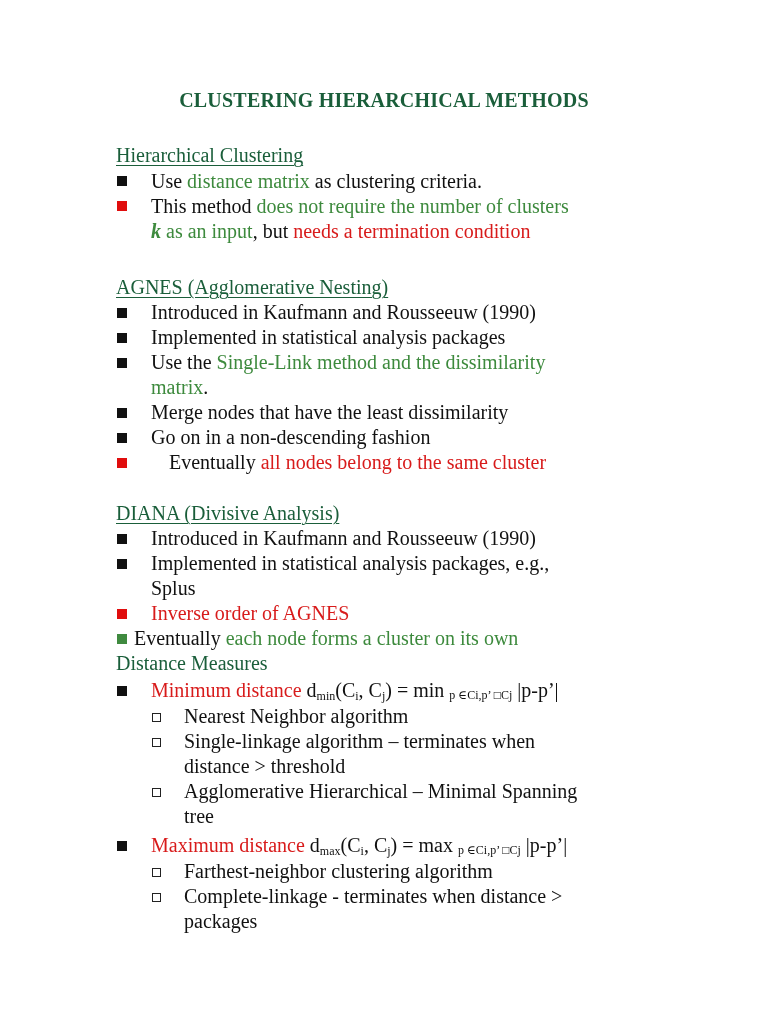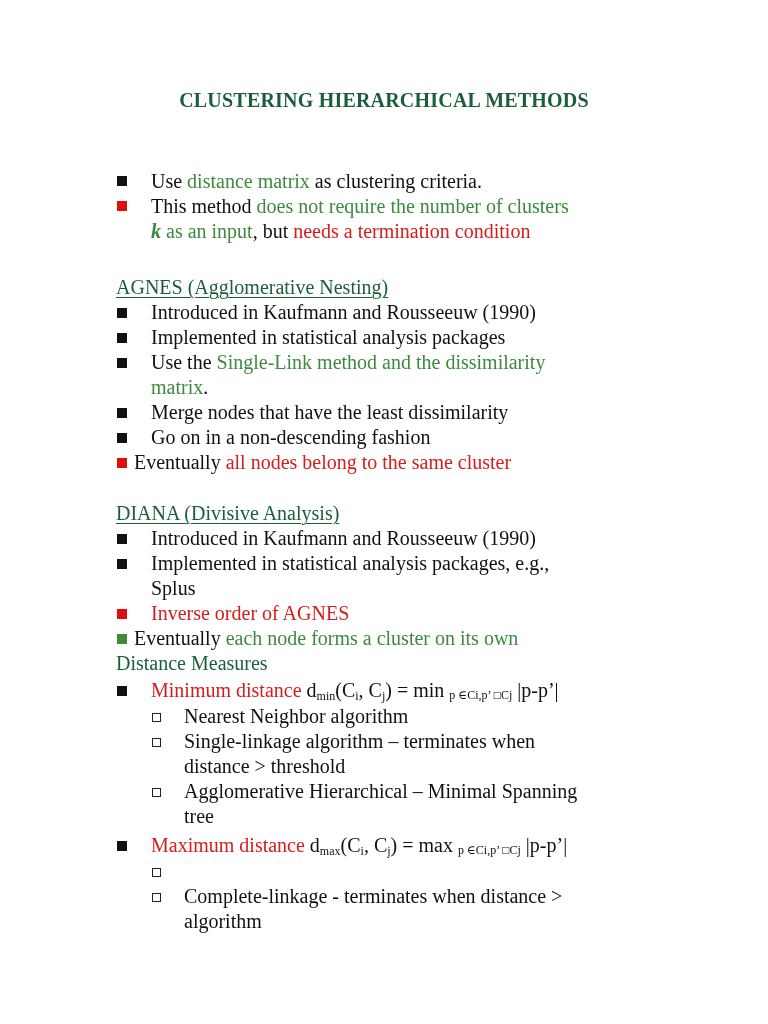--- a/index.html
+++ b/index.html
@@ -38,20 +38,21 @@
     sub.small { font-size: 12px; vertical-align: -3px; }
     .tiny { font-size: 12px; vertical-align: -2px; }
   </style>
 </head>
 <body>
 
 <div class="page">
 
   <div class="title">CLUSTERING HIERARCHICAL METHODS</div>
 
+  <div class="heading" style="top:144px;">Hierarchical Clustering</div>
 
   <div class="bullet black" style="top:176px;"></div>
   <div class="text" style="left:151px; top:169px;">
     <span class="k">Use </span><span class="g">distance matrix</span><span class="k"> as clustering criteria.</span>
   </div>
 
   <div class="bullet red" style="top:201px;"></div>
   <div class="text" style="left:151px; top:194px;">
     <span class="k">This method </span><span class="g">does not require the number of clusters</span>
   </div>
@@ -75,21 +76,21 @@
     <span class="g">matrix</span><span class="k">.</span>
   </div>
 
   <div class="bullet black" style="top:408px;"></div>
   <div class="text k" style="left:151px; top:400px;">Merge nodes that have the least dissimilarity</div>
 
   <div class="bullet black" style="top:433px;"></div>
   <div class="text k" style="left:151px; top:425px;">Go on in a non-descending fashion</div>
 
   <div class="bullet red" style="top:458px;"></div>
-  <div class="text" style="left:134px; top:450px;">
+  <div class="text" style="left:169px; top:450px;">
     <span class="k">Eventually </span><span class="r">all nodes belong to the same cluster</span>
   </div>
 
   <div class="heading bold" style="top:502px;">DIANA (Divisive Analysis)</div>
 
   <div class="bullet black" style="top:534px;"></div>
   <div class="text k" style="left:151px; top:526px;">Introduced in Kaufmann and Rousseeuw (1990)</div>
 
   <div class="bullet black" style="top:559px;"></div>
   <div class="text k" style="left:151px; top:551px;">Implemented in statistical analysis packages, e.g.,</div>
@@ -122,18 +123,19 @@
   <div class="text k" style="left:184px; top:779px;">Agglomerative Hierarchical – Minimal Spanning</div>
   <div class="text k" style="left:184px; top:804px;">tree</div>
 
   <div class="bullet black" style="top:841px;"></div>
   <div class="text" style="left:151px; top:833px;">
     <span class="r">Maximum distance</span>
     <span class="k"><span>d</span><sub class="small">max</sub><span>(C</span><sub class="small">i</sub><span>, C</span><sub class="small">j</sub><span>) = max </span><span class="tiny">p ∈Ci,p’ □Cj</span><span> |p-p’|</span></span>
   </div>
 
   <div class="sub-bullet" style="top:868px;"></div>
+  <div class="text k" style="left:184px; top:859px;">Farthest-neighbor clustering algorithm</div>
 
   <div class="sub-bullet" style="top:893px;"></div>
   <div class="text k" style="left:184px; top:884px;">Complete-linkage - terminates when distance &gt;</div>
-  <div class="text k" style="left:184px; top:909px;">algorithm</div>
+  <div class="text k" style="left:184px; top:909px;">packages</div>
 
 </div>
 
 </body></html>

